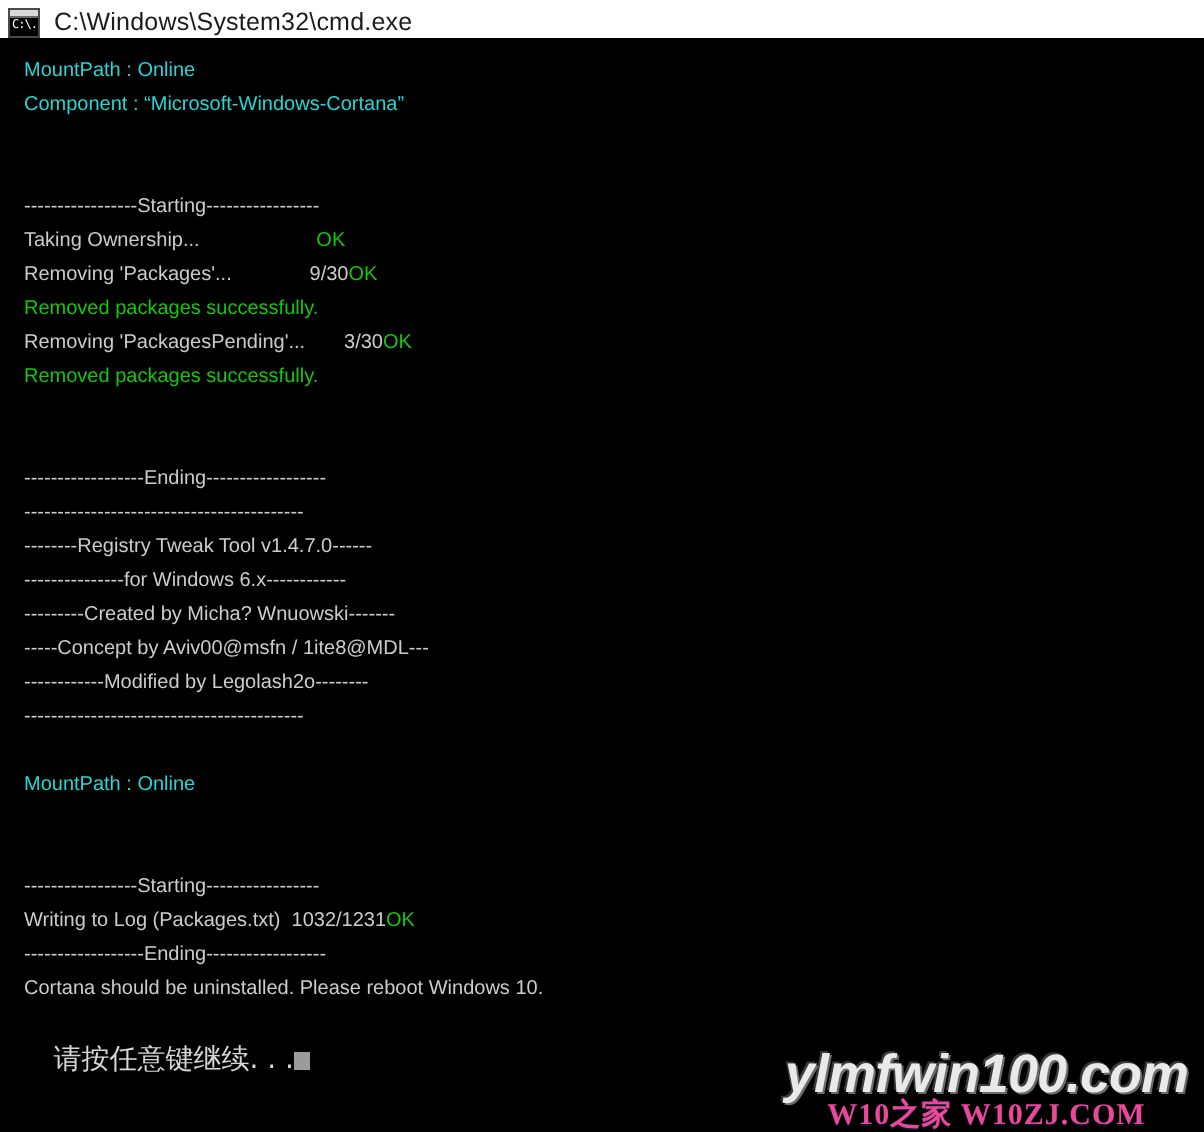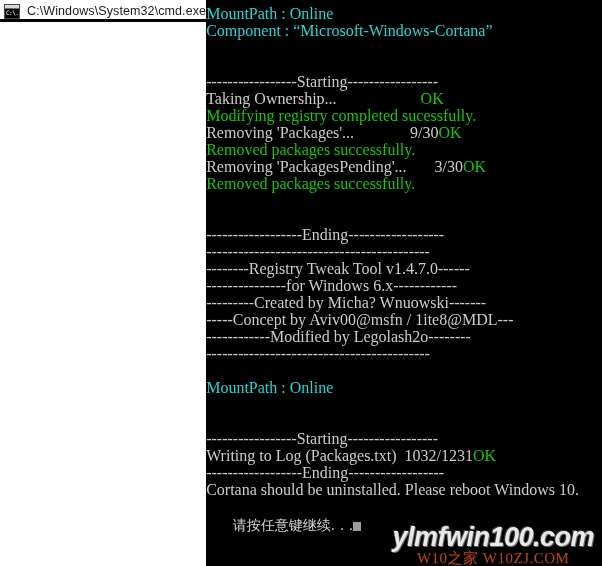--- a/index.html
+++ b/index.html
@@ -13,21 +13,21 @@
     overflow: hidden;
     font-family: "Liberation Sans", sans-serif;
   }
   .window {
     width: 602px;
     height: 566px;
     position: relative;
     background: #ffffff;
     box-sizing: border-box;
     display: flex;
-    flex-direction: row;
+    flex-direction: column;
   }
   
   .titlebar {
     height: 22px;
     background: #ffffff;
     display: flex;
     align-items: center;
     padding-left: 4px;
     flex: 0 0 auto;
     position: relative;
@@ -88,26 +88,26 @@
     overflow: hidden;
     font-family: "DejaVu Sans Mono", monospace;
     font-size: 13px;
     line-height: 17px;
     padding: 5px 0 0 0;
     box-sizing: border-box;
   }
   .line {
     white-space: pre;
     height: 17px;
-    font-family: Liberation Serif, serif;
-    font-size: 16px;
+    font-family: Liberation Sans, sans-serif;
+    font-size: 10px;
     line-height: 17px;
     letter-spacing: 0px;
     color: #c8c8c8;
-    padding-left: 0px;
+    padding-left: 12px;
   }
   .line.blank { color: transparent; }
   .c-white  { color: #cccccc; }
   .c-cyan   { color: #2ad4d4; }
   .c-green  { color: #16c60c; }
 
   .seg { white-space: pre; }
 
   
   .cursor-block {
@@ -149,22 +149,22 @@
     text-shadow:
       1px 1px 0 #6b6b6b,
       -1px -1px 0 #3a3a3a,
       2px 2px 3px rgba(0,0,0,0.8);
     line-height: 27px;
     white-space: nowrap;
   }
   .wm-sub {
     font-family: "Liberation Serif", serif;
     font-size: 15px;
-    font-weight: normal;
-    color: #c2410c;
+    font-weight: bold;
+    color: #ec4899;
     letter-spacing: 0.5px;
     line-height: 16px;
     text-shadow: 0 1px 0 #0c1630;
     white-space: nowrap;
     margin-top: -1px;
   }
 </style>
 </head>
 <body>
 
@@ -180,21 +180,20 @@
   </div>
 
   <div class="console">
     <div id="console-lines">
         <div class="line"><span class="seg c-cyan">MountPath : Online</span></div>
         <div class="line"><span class="seg c-cyan">Component : “Microsoft-Windows-Cortana”</span></div>
         <div class="line blank"><span class="seg c-white"></span></div>
         <div class="line blank"><span class="seg c-white"></span></div>
         <div class="line"><span class="seg c-white">-----------------Starting-----------------</span></div>
         <div class="line"><span class="seg c-white">Taking Ownership...                     </span><span class="seg c-green">OK</span></div>
-        <div class="line"><span class="seg c-green">Modifying registry completed sucessfully.</span></div>
         <div class="line"><span class="seg c-white">Removing 'Packages'...              9/30</span><span class="seg c-green">OK</span></div>
         <div class="line"><span class="seg c-green">Removed packages successfully.</span></div>
         <div class="line"><span class="seg c-white">Removing 'PackagesPending'...       3/30</span><span class="seg c-green">OK</span></div>
         <div class="line"><span class="seg c-green">Removed packages successfully.</span></div>
         <div class="line blank"><span class="seg c-white"></span></div>
         <div class="line blank"><span class="seg c-white"></span></div>
         <div class="line"><span class="seg c-white">------------------Ending------------------</span></div>
         <div class="line"><span class="seg c-white">------------------------------------------</span></div>
         <div class="line"><span class="seg c-white">--------Registry Tweak Tool v1.4.7.0------</span></div>
         <div class="line"><span class="seg c-white">---------------for Windows 6.x------------</span></div>

